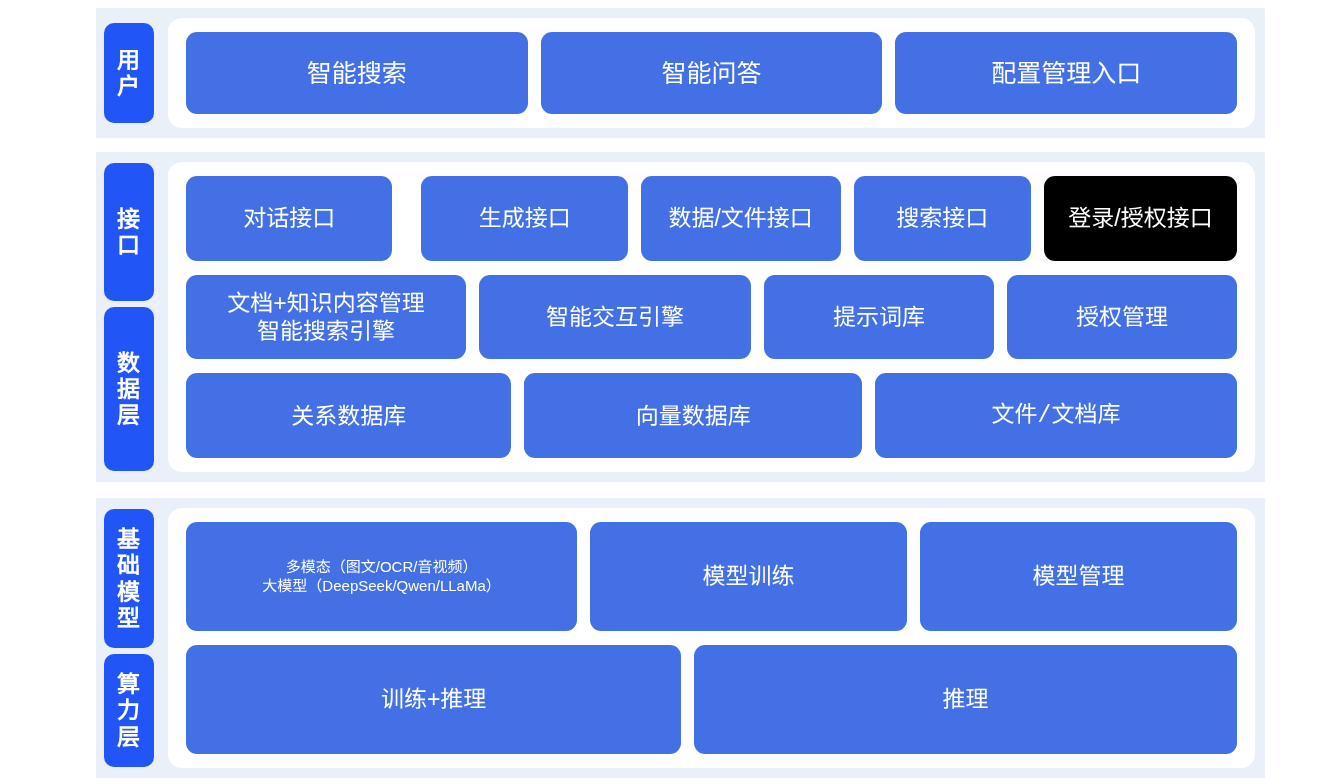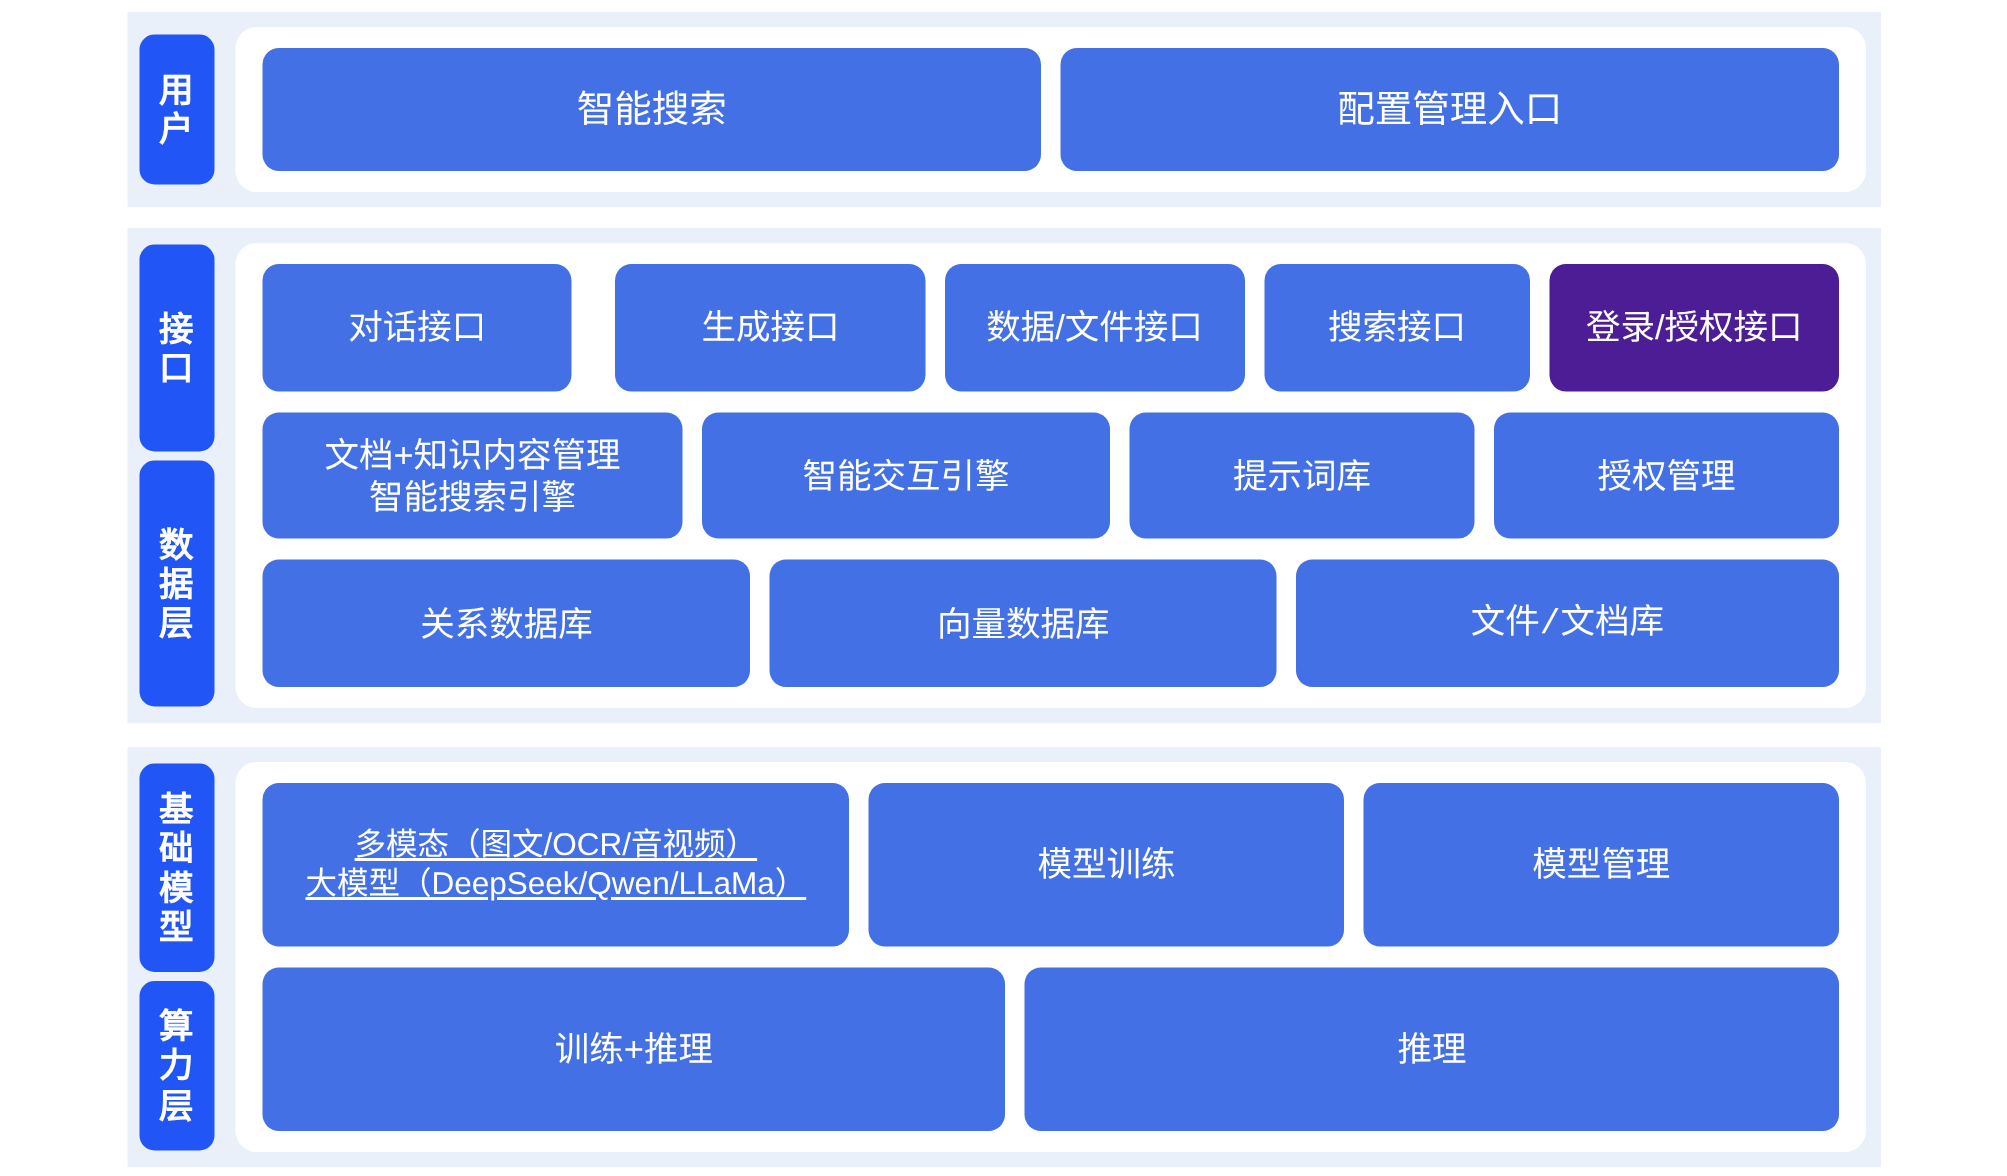--- a/index.html
+++ b/index.html
@@ -18,21 +18,21 @@
   #architecture-diagram {
     position: relative;
     width: 1338px;
     height: 784px;
     background: #ffffff;
   }
 
   
   .section {
     position: absolute;
-    left: 85px;
+    left: 96px;
     width: 1169px;
     background: #eaf0f9;
     display: flex;
     flex-direction: row;
     align-items: stretch;
     box-sizing: border-box;
   }
   .section.s-user   { top: 8px;   height: 130px; }
   .section.s-middle { top: 152px; height: 330px; }
   .section.s-infra  { top: 498px; height: 280px; }
@@ -102,21 +102,21 @@
     display: flex;
     align-items: center;
     justify-content: center;
     text-align: center;
     padding: 6px 10px;
     box-sizing: border-box;
     flex: 1 1 0;
     white-space: pre-line;
   }
   .box.small { font-size: 23px; }
-  .box.tiny  { font-size: 21px; text-decoration: underline; }
+  .box.tiny  { font-size: 15px; }
 
   
   .w-user-1 { flex: 1 1 0; }
   .iface-1 { flex: 1.10 1 0; }
   .iface-2 { flex: 1.10 1 0; margin-left: 16px; }
   .iface-3 { flex: 1.06 1 0; }
   .iface-4 { flex: 0.93 1 0; }
   .iface-5 { flex: 1.02 1 0; }
 
   .app-1 { flex: 1.30 1 0; }
@@ -143,38 +143,39 @@
 
 <div id="architecture-diagram">
 
   <div class="section s-user" style="background: rgb(234, 240, 249);">
     <div class="label-col single">
       <div class="side-tab" style="background: rgb(34, 85, 245); color: rgb(255, 255, 255);">用户</div>
     </div>
     <div class="panel" style="background: rgb(255, 255, 255);">
       <div class="row">
         <div class="box w-user-1" style="background: rgb(67, 112, 228); color: rgb(255, 255, 255);">智能搜索</div>
+        <div class="box w-user-1" style="background: rgb(67, 112, 228); color: rgb(255, 255, 255);">智能问答</div>
         <div class="box w-user-1" style="background: rgb(67, 112, 228); color: rgb(255, 255, 255);">配置管理入口</div>
       </div>
     </div>
   </div>
 
   <div class="section s-middle" style="background: rgb(234, 240, 249);">
     <div class="label-col">
       <div class="side-tab" style="background: rgb(34, 85, 245); color: rgb(255, 255, 255);">接口</div>
       <div class="side-tab" style="background: rgb(34, 85, 245); color: rgb(255, 255, 255);">数据层</div>
     </div>
     <div class="panel panel-middle" style="background: rgb(255, 255, 255);">
 
       <div class="row">
         <div class="box small iface-1" style="background: rgb(67, 112, 228); color: rgb(255, 255, 255);">对话接口</div>
         <div class="box small iface-2" style="background: rgb(67, 112, 228); color: rgb(255, 255, 255);">生成接口</div>
         <div class="box small iface-3" style="background: rgb(67, 112, 228); color: rgb(255, 255, 255);">数据/文件接口</div>
         <div class="box small iface-4" style="background: rgb(67, 112, 228); color: rgb(255, 255, 255);">搜索接口</div>
-        <div class="box small iface-5" style="background: #4c1d95; color: rgb(255, 255, 255);">登录/授权接口</div>
+        <div class="box small iface-5" style="background: #000000; color: rgb(255, 255, 255);">登录/授权接口</div>
       </div>
 
       <div class="row">
         <div class="box small app-1" style="background: rgb(67, 112, 228); color: rgb(255, 255, 255);">文档+知识内容管理
 智能搜索引擎</div>
         <div class="box small app-2" style="background: rgb(67, 112, 228); color: rgb(255, 255, 255);">智能交互引擎</div>
         <div class="box small app-3" style="background: rgb(67, 112, 228); color: rgb(255, 255, 255);">提示词库</div>
         <div class="box small app-4" style="background: rgb(67, 112, 228); color: rgb(255, 255, 255);">授权管理</div>
       </div>
 

